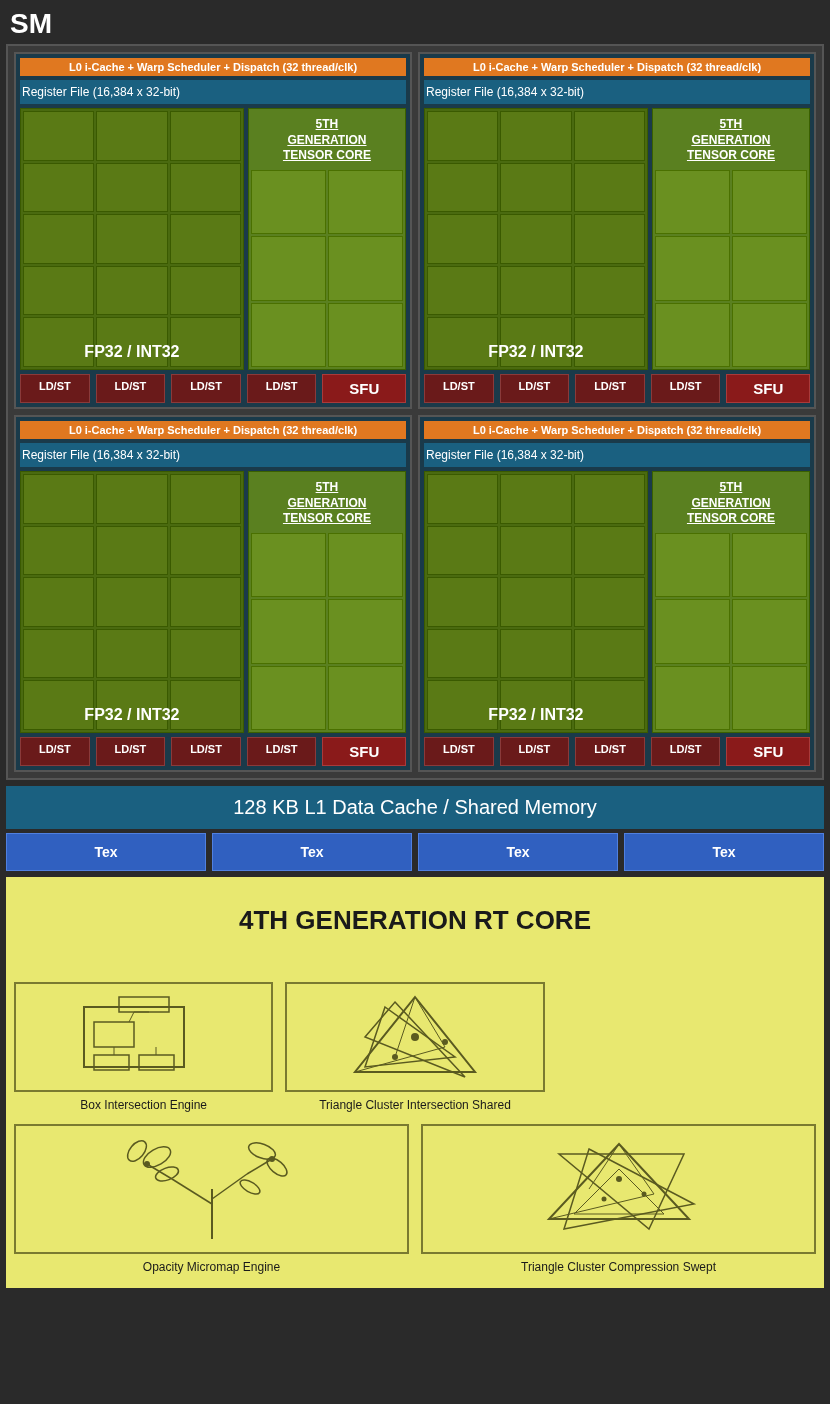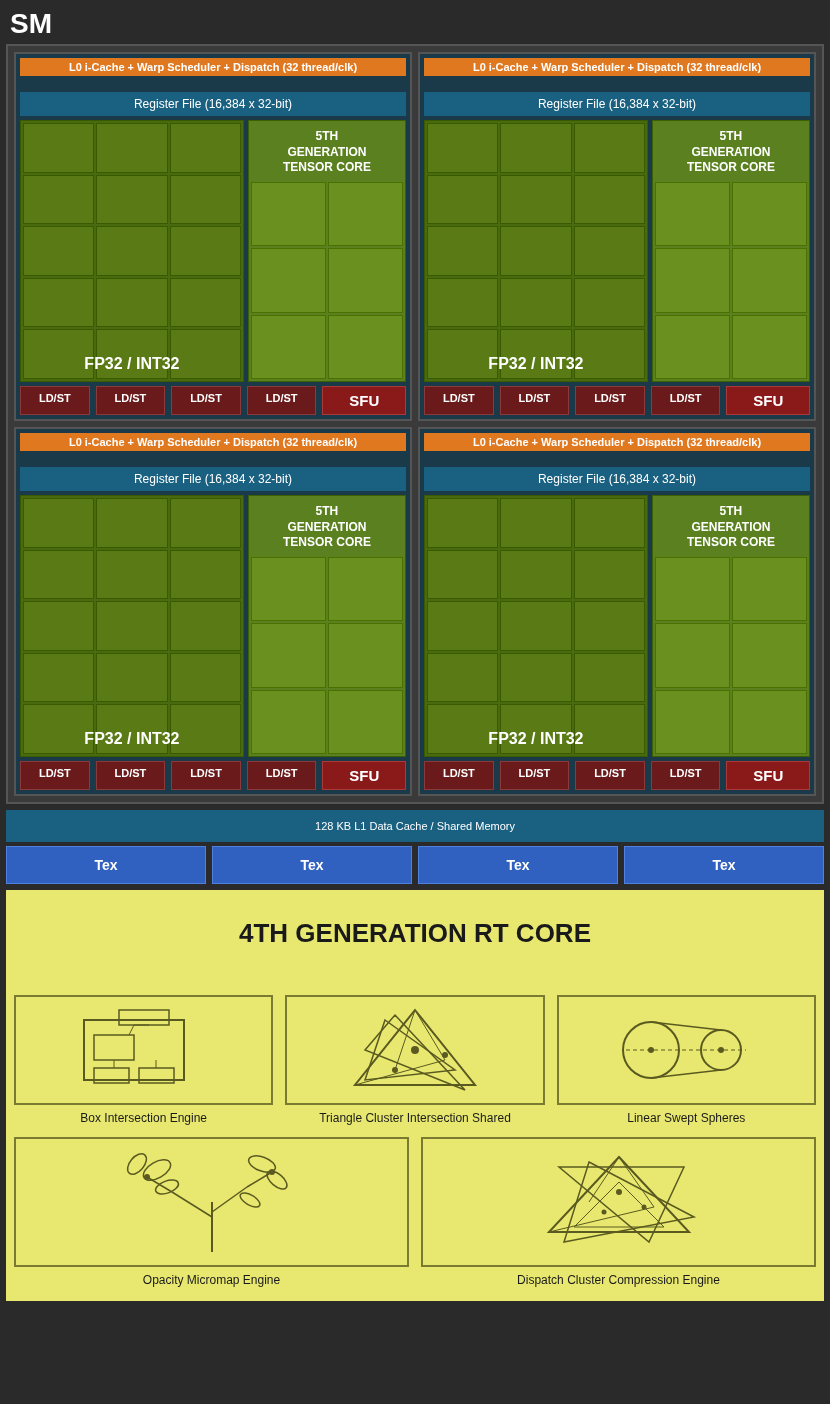--- a/index.html
+++ b/index.html
@@ -32,27 +32,27 @@
       border: 2px solid #555;
       padding: 4px;
     }
     .warp-scheduler-bar {
       background: #e07820;
       color: white;
       font-size: 11px;
       font-weight: bold;
       text-align: center;
       padding: 3px 2px;
-      margin-bottom: 16px;
+      margin-bottom: 4px;
     }
     .register-file-bar {
       background: #1a6080;
       color: white;
       font-size: 12px;
-      text-align: center;
+      text-align: left;
       padding: 5px 2px;
       margin-bottom: 4px;
     }
     .compute-area {
       display: flex;
       gap: 4px;
       margin-bottom: 4px;
     }
     .fp32-section {
       flex: 0 0 58%;
@@ -82,20 +82,21 @@
       font-weight: bold;
       color: white;
       pointer-events: none;
     }
     .tensor-section {
       flex: 1;
       background: #5a8020;
       border: 1px solid #3a6000;
       display: flex;
       flex-direction: column;
+      text-decoration: underline;
     }
     .tensor-grid {
       display: grid;
       grid-template-columns: repeat(2, 1fr);
       grid-template-rows: repeat(3, 1fr);
       gap: 2px;
       padding: 2px;
       flex: 1;
     }
     .tensor-cell {
@@ -129,21 +130,21 @@
       border: 1px solid #aa3a3a;
       color: white;
       font-size: 15px;
       font-weight: bold;
       text-align: center;
       padding: 5px 2px;
     }
     .l1-cache-bar {
       background: #1a6080;
       color: white;
-      font-size: 11px;
+      font-size: 20px;
       text-align: center;
       padding: 10px 2px;
       margin: 6px 6px 4px 6px;
     }
     .tex-row {
       display: grid;
       grid-template-columns: 1fr 1fr 1fr 1fr;
       gap: 6px;
       margin: 0 6px 6px 6px;
     }
@@ -454,38 +455,20 @@
           <line x1="80" y1="10" x2="110" y2="60" stroke="#5a5a20" stroke-width="1"></line>
           <line x1="20" y1="85" x2="110" y2="60" stroke="#5a5a20" stroke-width="1"></line>
           <circle cx="80" cy="50" r="4" fill="#5a5a20"></circle>
           <circle cx="60" cy="70" r="3" fill="#5a5a20"></circle>
           <circle cx="110" cy="55" r="3" fill="#5a5a20"></circle>
         </svg>
       </div>
       <div class="rt-core-label">Triangle Cluster Intersection Shared</div>
     </div>
 
-    <div class="rt-core-item">
-      <div class="rt-core-box">
-        <svg width="160" height="100" viewBox="0 0 160 100">
-
-          <circle cx="45" cy="50" r="28" fill="none" stroke="#5a5a20" stroke-width="2"></circle>
-          <circle cx="115" cy="50" r="20" fill="none" stroke="#5a5a20" stroke-width="2"></circle>
-
-          <line x1="45" y1="22" x2="115" y2="30" stroke="#5a5a20" stroke-width="1.5"></line>
-          <line x1="45" y1="78" x2="115" y2="70" stroke="#5a5a20" stroke-width="1.5"></line>
-
-          <line x1="20" y1="50" x2="140" y2="50" stroke="#5a5a20" stroke-width="1" stroke-dasharray="4,3"></line>
-
-          <circle cx="45" cy="50" r="3" fill="#5a5a20"></circle>
-          <circle cx="115" cy="50" r="3" fill="#5a5a20"></circle>
-        </svg>
-      </div>
-      <div class="rt-core-label">Linear Swept Spheres</div>
-    </div>
 
   </div>
 
   <div class="rt-core-bottom-row">
 
     <div class="rt-core-item">
       <div class="rt-core-box-large">
         <svg width="220" height="120" viewBox="0 0 220 120">
 
           <line x1="110" y1="110" x2="110" y2="60" stroke="#5a5a20" stroke-width="2"></line>
@@ -524,17 +507,17 @@
 
           <line x1="110" y1="15" x2="80" y2="60" stroke="#5a5a20" stroke-width="1"></line>
           <line x1="110" y1="15" x2="145" y2="65" stroke="#5a5a20" stroke-width="1"></line>
           <line x1="40" y1="90" x2="145" y2="65" stroke="#5a5a20" stroke-width="1"></line>
 
           <circle cx="110" cy="50" r="3" fill="#5a5a20"></circle>
           <circle cx="95" cy="70" r="2.5" fill="#5a5a20"></circle>
           <circle cx="135" cy="65" r="2.5" fill="#5a5a20"></circle>
         </svg>
       </div>
-      <div class="rt-core-label">Dispatch Cluster Compression Engine</div>
+      <div class="rt-core-label">Triangle Cluster Compression Swept</div>
     </div>
 
   </div>
 </div>
 
 </body></html>

